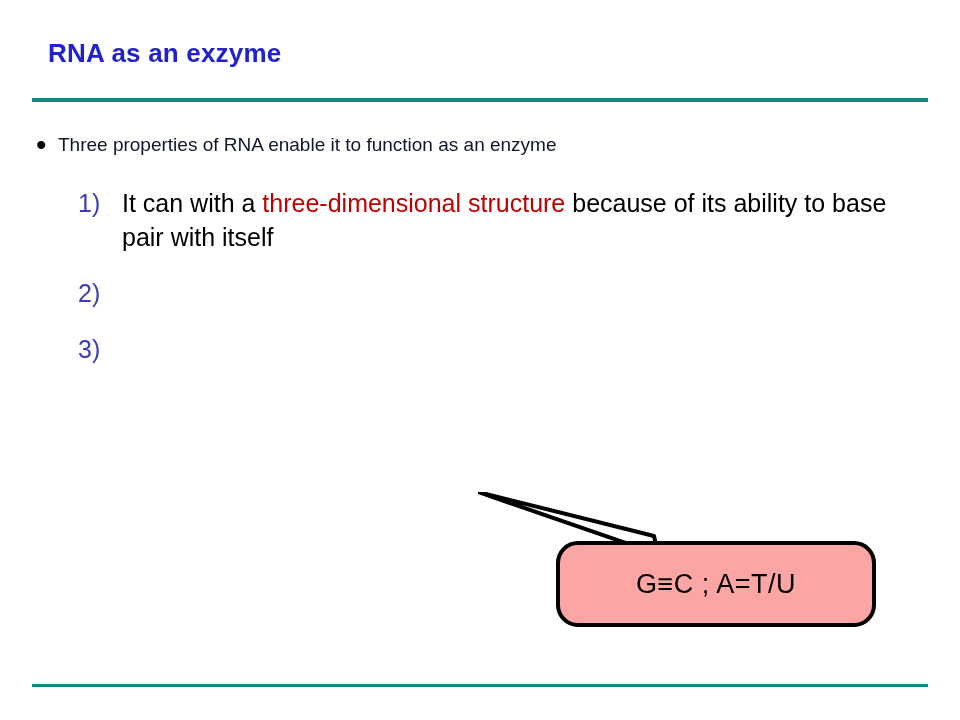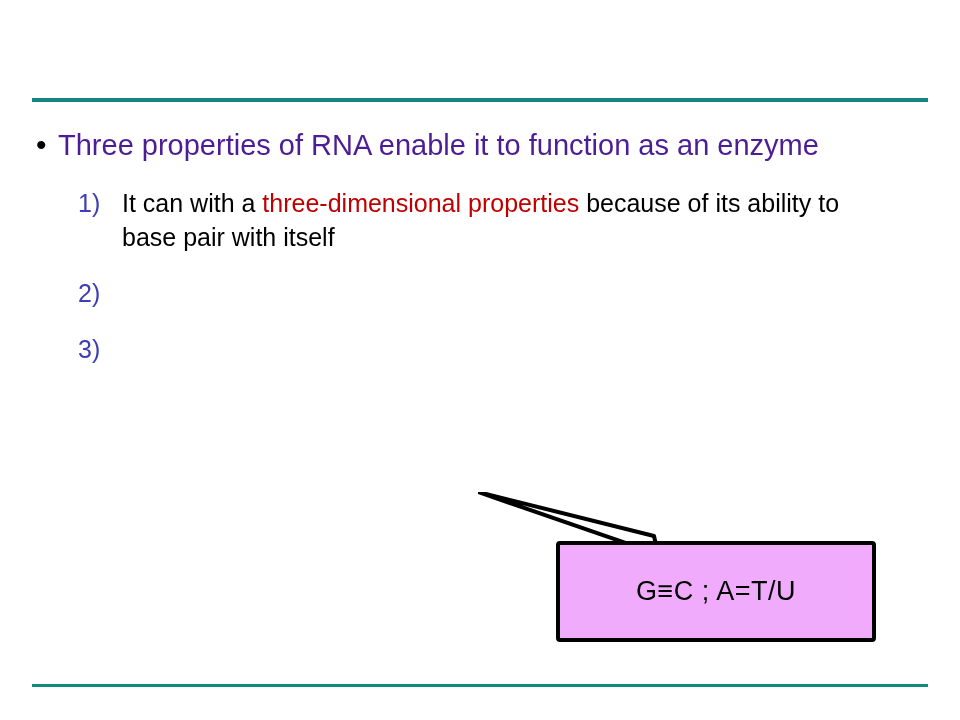--- a/index.html
+++ b/index.html
@@ -54,23 +54,23 @@
     width: 26px;
     flex: 0 0 26px;
     color: #000000;
     font-size: 30px;
     line-height: 38px;
     text-align: left;
     padding-left: 4px;
     box-sizing: border-box;
   }
   .bullet-text {
-    font-size: 29px;
+    font-size: 19px;
     line-height: 38px;
-    color: #4c1d95;
+    color: #0f172a;
     max-width: 800px;
   }
 
   .sub-list {
     margin-top: 22px;
     padding-left: 46px;
   }
   .sub-item {
     display: flex;
     align-items: flex-start;
@@ -91,24 +91,24 @@
   }
   .hl {
     color: #c00000;
   }
 
   .callout {
     position: absolute;
     left: 556px;
     top: 541px;
     width: 320px;
-    height: 101px;
+    height: 86px;
     border: 4px solid #000000;
-    border-radius: 4px;
-    background: #f0abfc;
+    border-radius: 22px;
+    background: #fca5a5;
     box-sizing: border-box;
   }
   .callout-text {
     position: absolute;
     left: 0;
     top: 0;
     width: 100%;
     height: 100%;
     display: flex;
     align-items: center;
@@ -124,35 +124,36 @@
     width: 180px;
     height: 70px;
     pointer-events: none;
   }
 </style>
 </head>
 <body>
 
 <div class="slide">
 
+  <div class="slide-title">RNA as an exzyme</div>
 
   <div class="rule rule-top"></div>
 
   <div class="content">
 
     <div class="bullet-row">
       <div class="bullet-dot">•</div>
       <div class="bullet-text">Three properties of RNA enable it to function as an enzyme</div>
     </div>
 
     <div class="sub-list">
 
       <div class="sub-item">
         <div class="sub-num">1)</div>
-        <div class="sub-text"><span>It can with a </span><span class="hl">three-dimensional properties</span><span> because of its ability to base pair with itself</span></div>
+        <div class="sub-text"><span>It can with a </span><span class="hl">three-dimensional structure</span><span> because of its ability to base pair with itself</span></div>
       </div>
 
       <div class="sub-item">
         <div class="sub-num">2)</div>
       </div>
 
       <div class="sub-item">
         <div class="sub-num">3)</div>
       </div>
 

